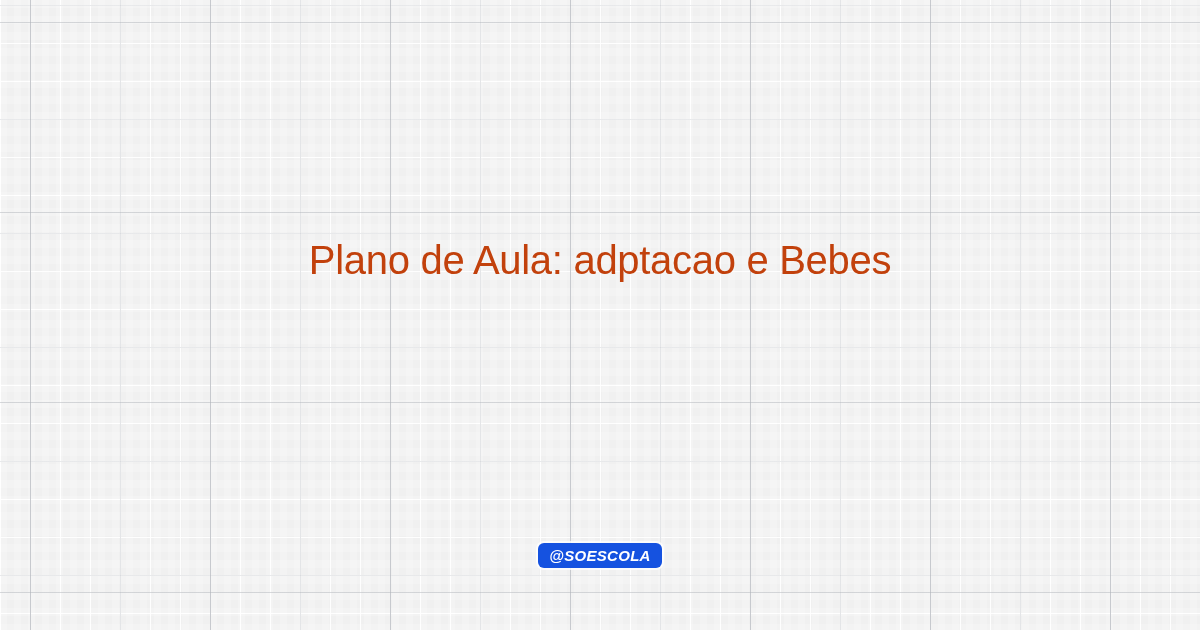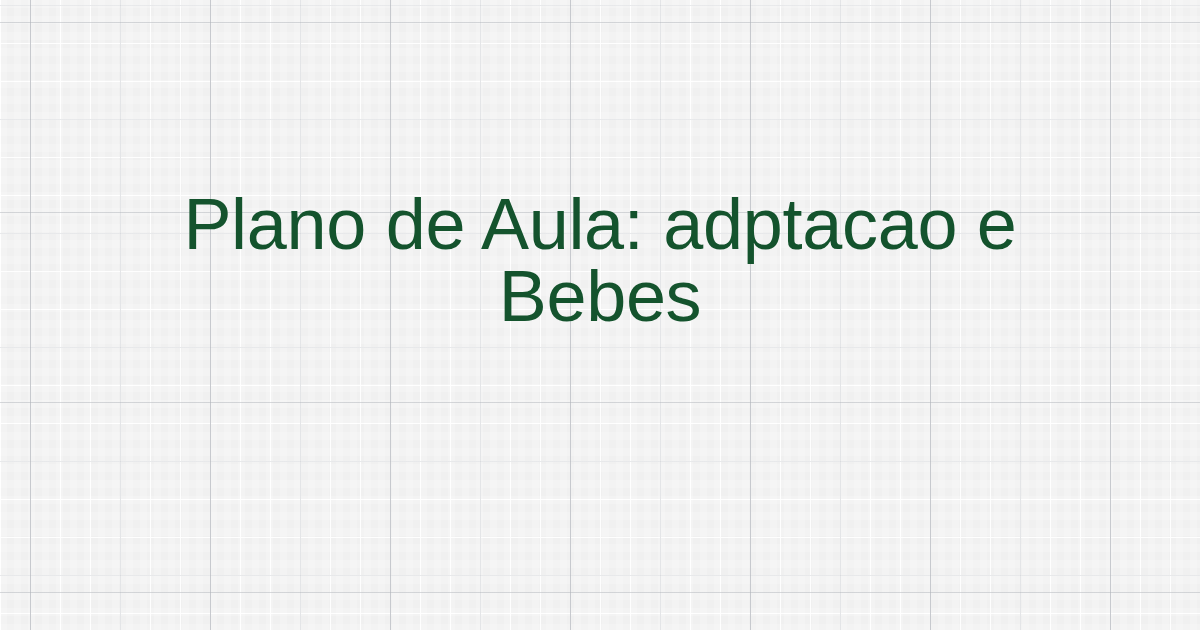--- a/index.html
+++ b/index.html
@@ -72,24 +72,24 @@
     align-items: center;
     justify-content: center;
     padding: 0 90px;
     box-sizing: border-box;
   }
 
   .title {
     margin: 0;
     font-family: "Liberation Sans", sans-serif;
     font-weight: 400;
-    font-size: 72px;
+    font-size: 40px;
     line-height: 72px;
     letter-spacing: -0.3px;
-    color: #14532d;
+    color: #c2410c;
     text-align: center;
     max-width: 1020px;
   }
 
   
   .badge-wrap {
     position: absolute;
     left: 0;
     right: 0;
     top: 543px;
@@ -126,14 +126,19 @@
 
   <div class="grid-layer grid-fine"></div>
   <div class="grid-layer grid-wash"></div>
   <div class="grid-layer grid-mid"></div>
   <div class="grid-layer grid-coarse"></div>
 
   <div class="title-wrap">
     <h1 class="title">Plano de Aula: adptacao e Bebes</h1>
   </div>
 
+  <div class="badge-wrap">
+    <div class="badge">
+      <span class="badge-text">@SOESCOLA</span>
+    </div>
+  </div>
 
 </div>
 
 </body></html>

